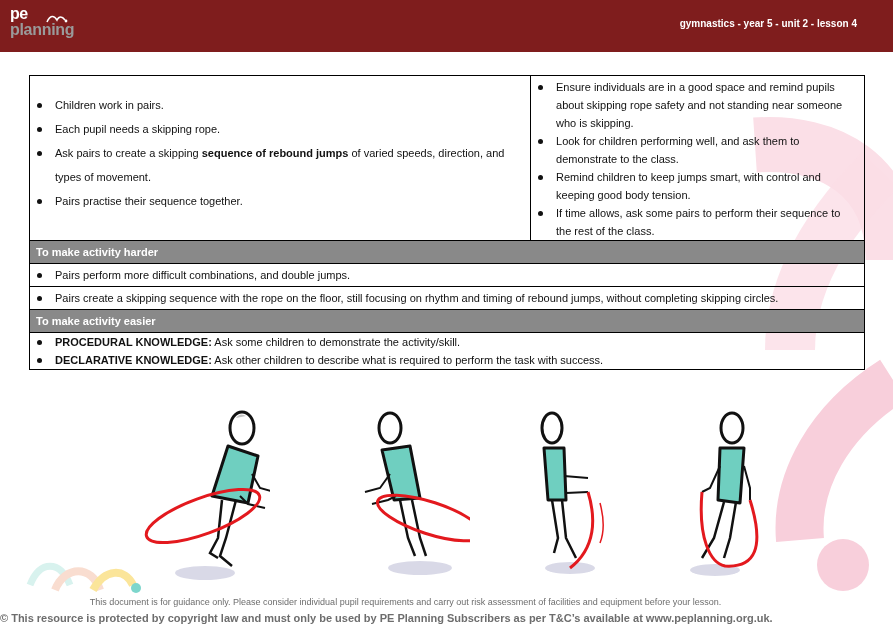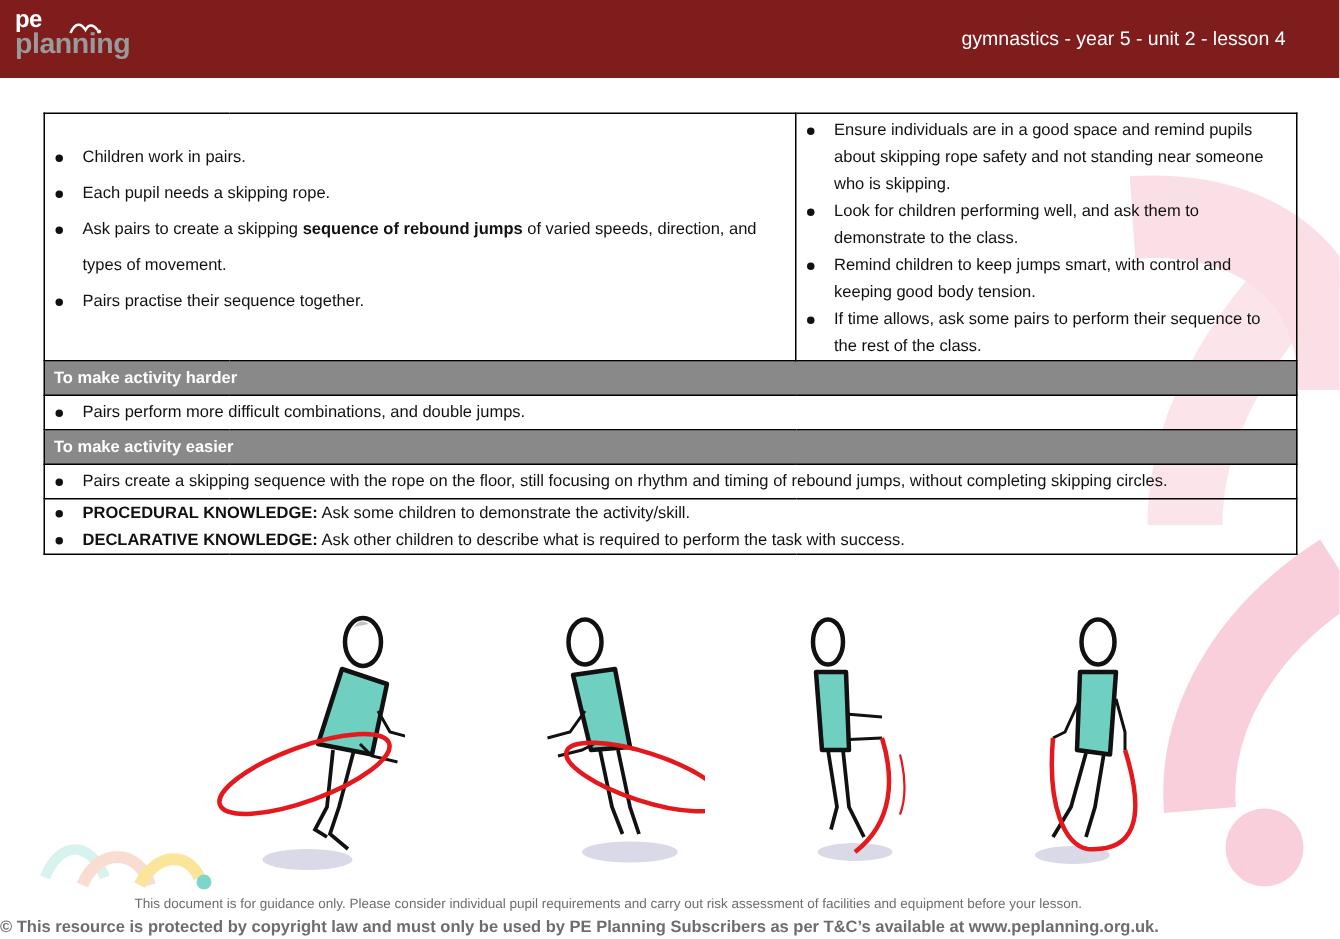--- a/index.html
+++ b/index.html
@@ -12,26 +12,26 @@
   .header-band {
     position:absolute; left:0; top:0; width:893px; height:52px;
     background:#7f1d1d;
   }
   .logo { position:absolute; left:10px; top:6px; width:90px; height:40px; }
   .logo-pe {
     position:absolute; left:0; top:0; font-size:16px; font-weight:bold;
     color:#ffffff; letter-spacing:-0.5px; line-height:16px;
   }
   .logo-planning {
-    position:absolute; left:0; top:13px; font-size:19px; font-weight:bold;
+    position:absolute; left:0; top:13px; font-size:16px; font-weight:bold;
     color:#9a9a9a; letter-spacing:-0.3px; line-height:22px;
   }
   .logo-arc { position:absolute; left:36px; top:8px; }
   .lesson-title {
-    position:absolute; right:36px; top:18px; font-size:13px; font-weight:normal;
+    position:absolute; right:36px; top:18px; font-size:10px; font-weight:bold;
     color:#ffffff;
   }
 
   
   .bg-deco { position:absolute; left:0; top:0; width:893px; height:626px; pointer-events:none; }
 
   
   .plan-table {
     position:absolute; left:29px; top:75px; width:835px;
     border-collapse:collapse; font-size:11px; table-layout:fixed;
@@ -133,28 +133,28 @@
     <td colspan="4" class="hdr">To make activity harder</td>
   </tr>
   <tr>
     <td colspan="4" class="cell-body">
       <ul class="bul single-list">
         <li>Pairs perform more difficult combinations, and double jumps.</li>
       </ul>
     </td>
   </tr>
   <tr>
-    <td colspan="4" class="hdr">To make activity easier</td>
-  </tr>
-  <tr>
     <td colspan="4" class="cell-body">
       <ul class="bul single-list">
         <li>Pairs create a skipping sequence with the rope on the floor, still focusing on rhythm and timing of rebound jumps, without completing skipping circles.</li>
       </ul>
     </td>
+  </tr>
+  <tr>
+    <td colspan="4" class="hdr">To make activity easier</td>
   </tr>
   <tr>
     <td colspan="4" class="cell-body">
       <ul class="bul kc-list">
         <li><b>PROCEDURAL KNOWLEDGE:</b><span> Ask some children to demonstrate the activity/skill.</span></li>
         <li><b>DECLARATIVE KNOWLEDGE:</b><span> Ask other children to describe what is required to perform the task with success.</span></li>
       </ul>
     </td>
   </tr>
 </tbody>

